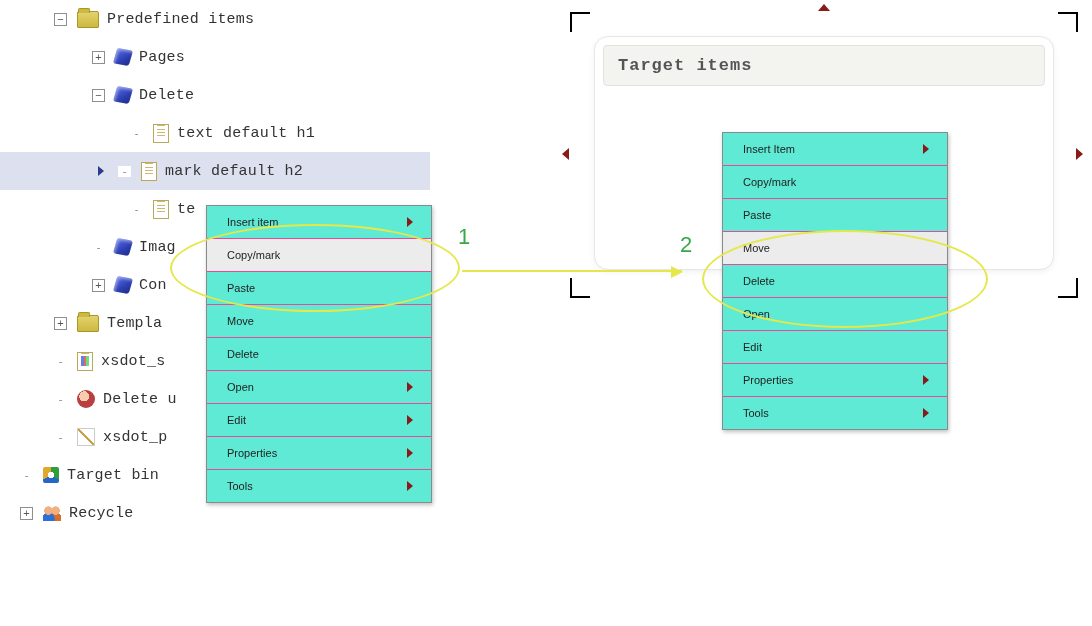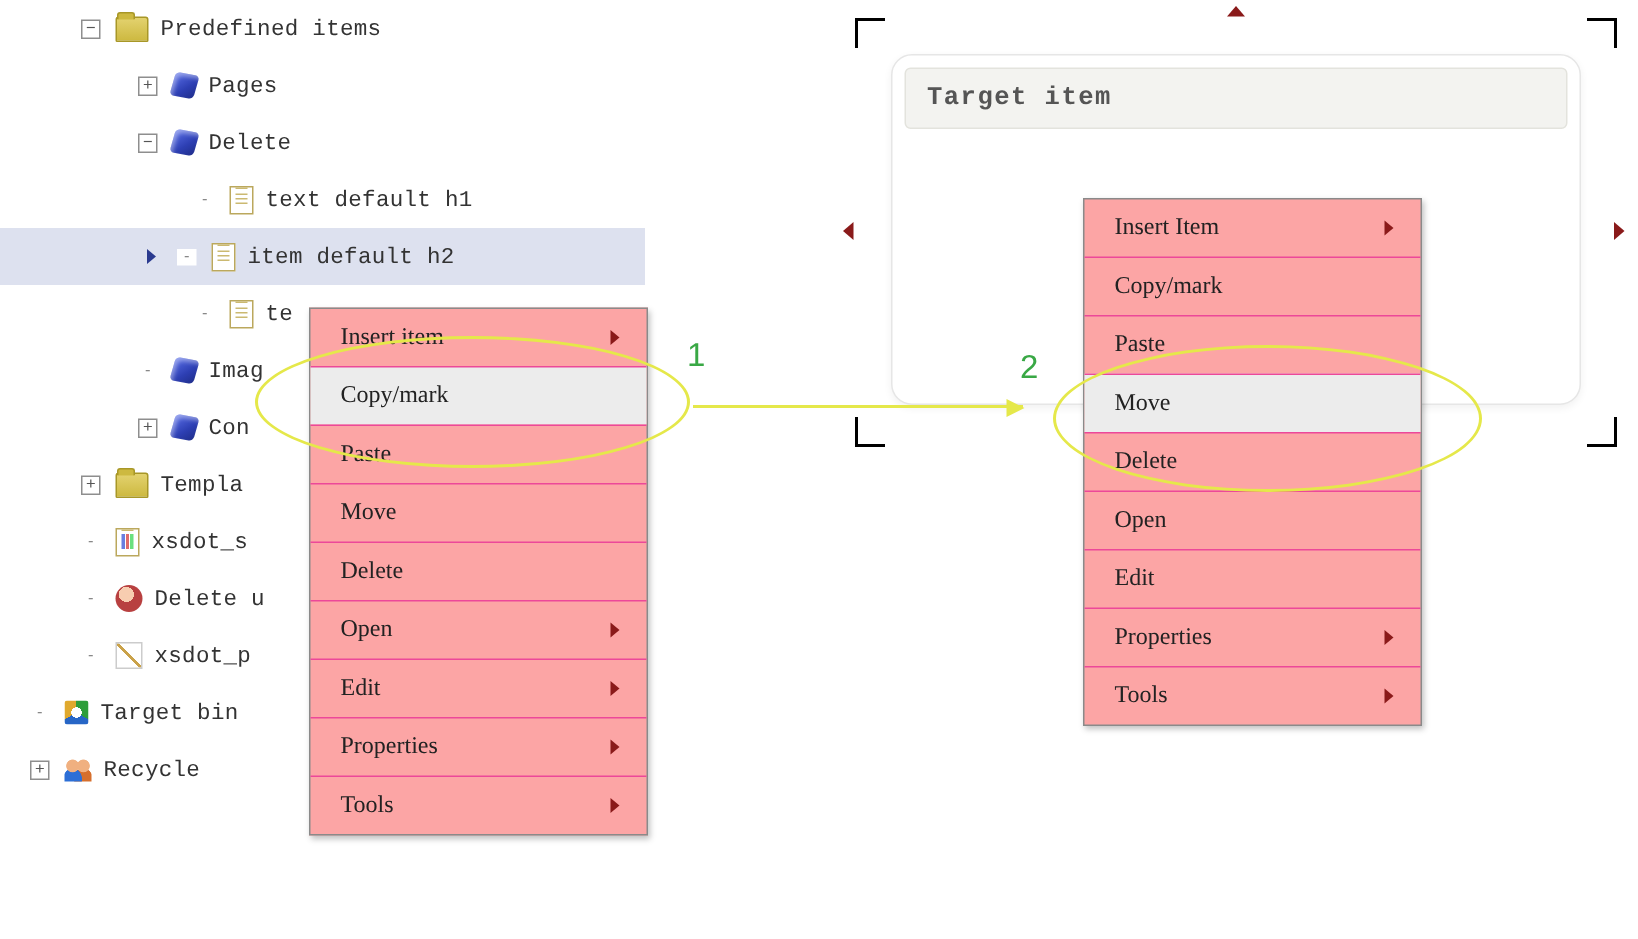--- a/index.html
+++ b/index.html
@@ -124,26 +124,25 @@
   .arrow-right-small {
     width: 0; height: 0;
     border-top: 5px solid transparent;
     border-bottom: 5px solid transparent;
     border-left: 6px solid #2a3a8f;
     display: inline-block;
   }
   
   .ctx {
     position: absolute;
-    background: #fca5a5;
+    background: #5eead4;
     border: 1px solid #8a8a8a;
     box-shadow: 1px 2px 4px rgba(0,0,0,.25);
-    font-size: 16px;
+    font-size: 11px;
     color: #222;
-    font-family: Liberation Serif, serif;
   }
   .ctx .mi {
     padding: 10px 18px 10px 20px;
     border-top: 1px solid #ec4899;
     display: flex;
     align-items: center;
     justify-content: space-between;
     cursor: pointer;
     min-width: 180px;
   }
@@ -267,21 +266,21 @@
     <span class="ico ico-page"></span>
     <span class="label">text default h1</span>
   </div>
 
   <div class="row selected">
     <span class="indent" style="width:98px;"></span>
     <span class="arrow-right-small"></span>
     <span class="indent" style="width:14px;"></span>
     <span class="expander none">-</span>
     <span class="ico ico-page"></span>
-    <span class="label">item default h2</span>
+    <span class="label">mark default h2</span>
   </div>
 
   <div class="row">
     <span class="indent" style="width:130px;"></span>
     <span class="expander none">-</span>
     <span class="ico ico-page"></span>
     <span class="label">te</span>
   </div>
 
   <div class="row">
@@ -380,21 +379,21 @@
 <div class="crop tl" style="left:570px; top:12px;"></div>
 <div class="crop tr" style="left:1058px; top:12px;"></div>
 <div class="crop bl" style="left:570px; top:278px;"></div>
 <div class="crop br" style="left:1058px; top:278px;"></div>
 <div class="resize-tri up" style="left:818px; top:4px;"></div>
 <div class="resize-tri down" style="left:818px; top:296px;"></div>
 <div class="resize-tri left" style="left:562px; top:148px;"></div>
 <div class="resize-tri right" style="left:1076px; top:148px;"></div>
 
 <div class="target-panel" style="left:594px; top:36px; width:458px; height:232px;">
-  <div class="target-head">Target item</div>
+  <div class="target-head">Target items</div>
 </div>
 
 <div class="ctx abs" style="left:722px; top:132px; width:224px;">
   <div class="mi">
     <span>Insert Item</span>
     <span class="sub"></span>
   </div>
   <div class="mi">
     <span>Copy/mark</span>
   </div>

